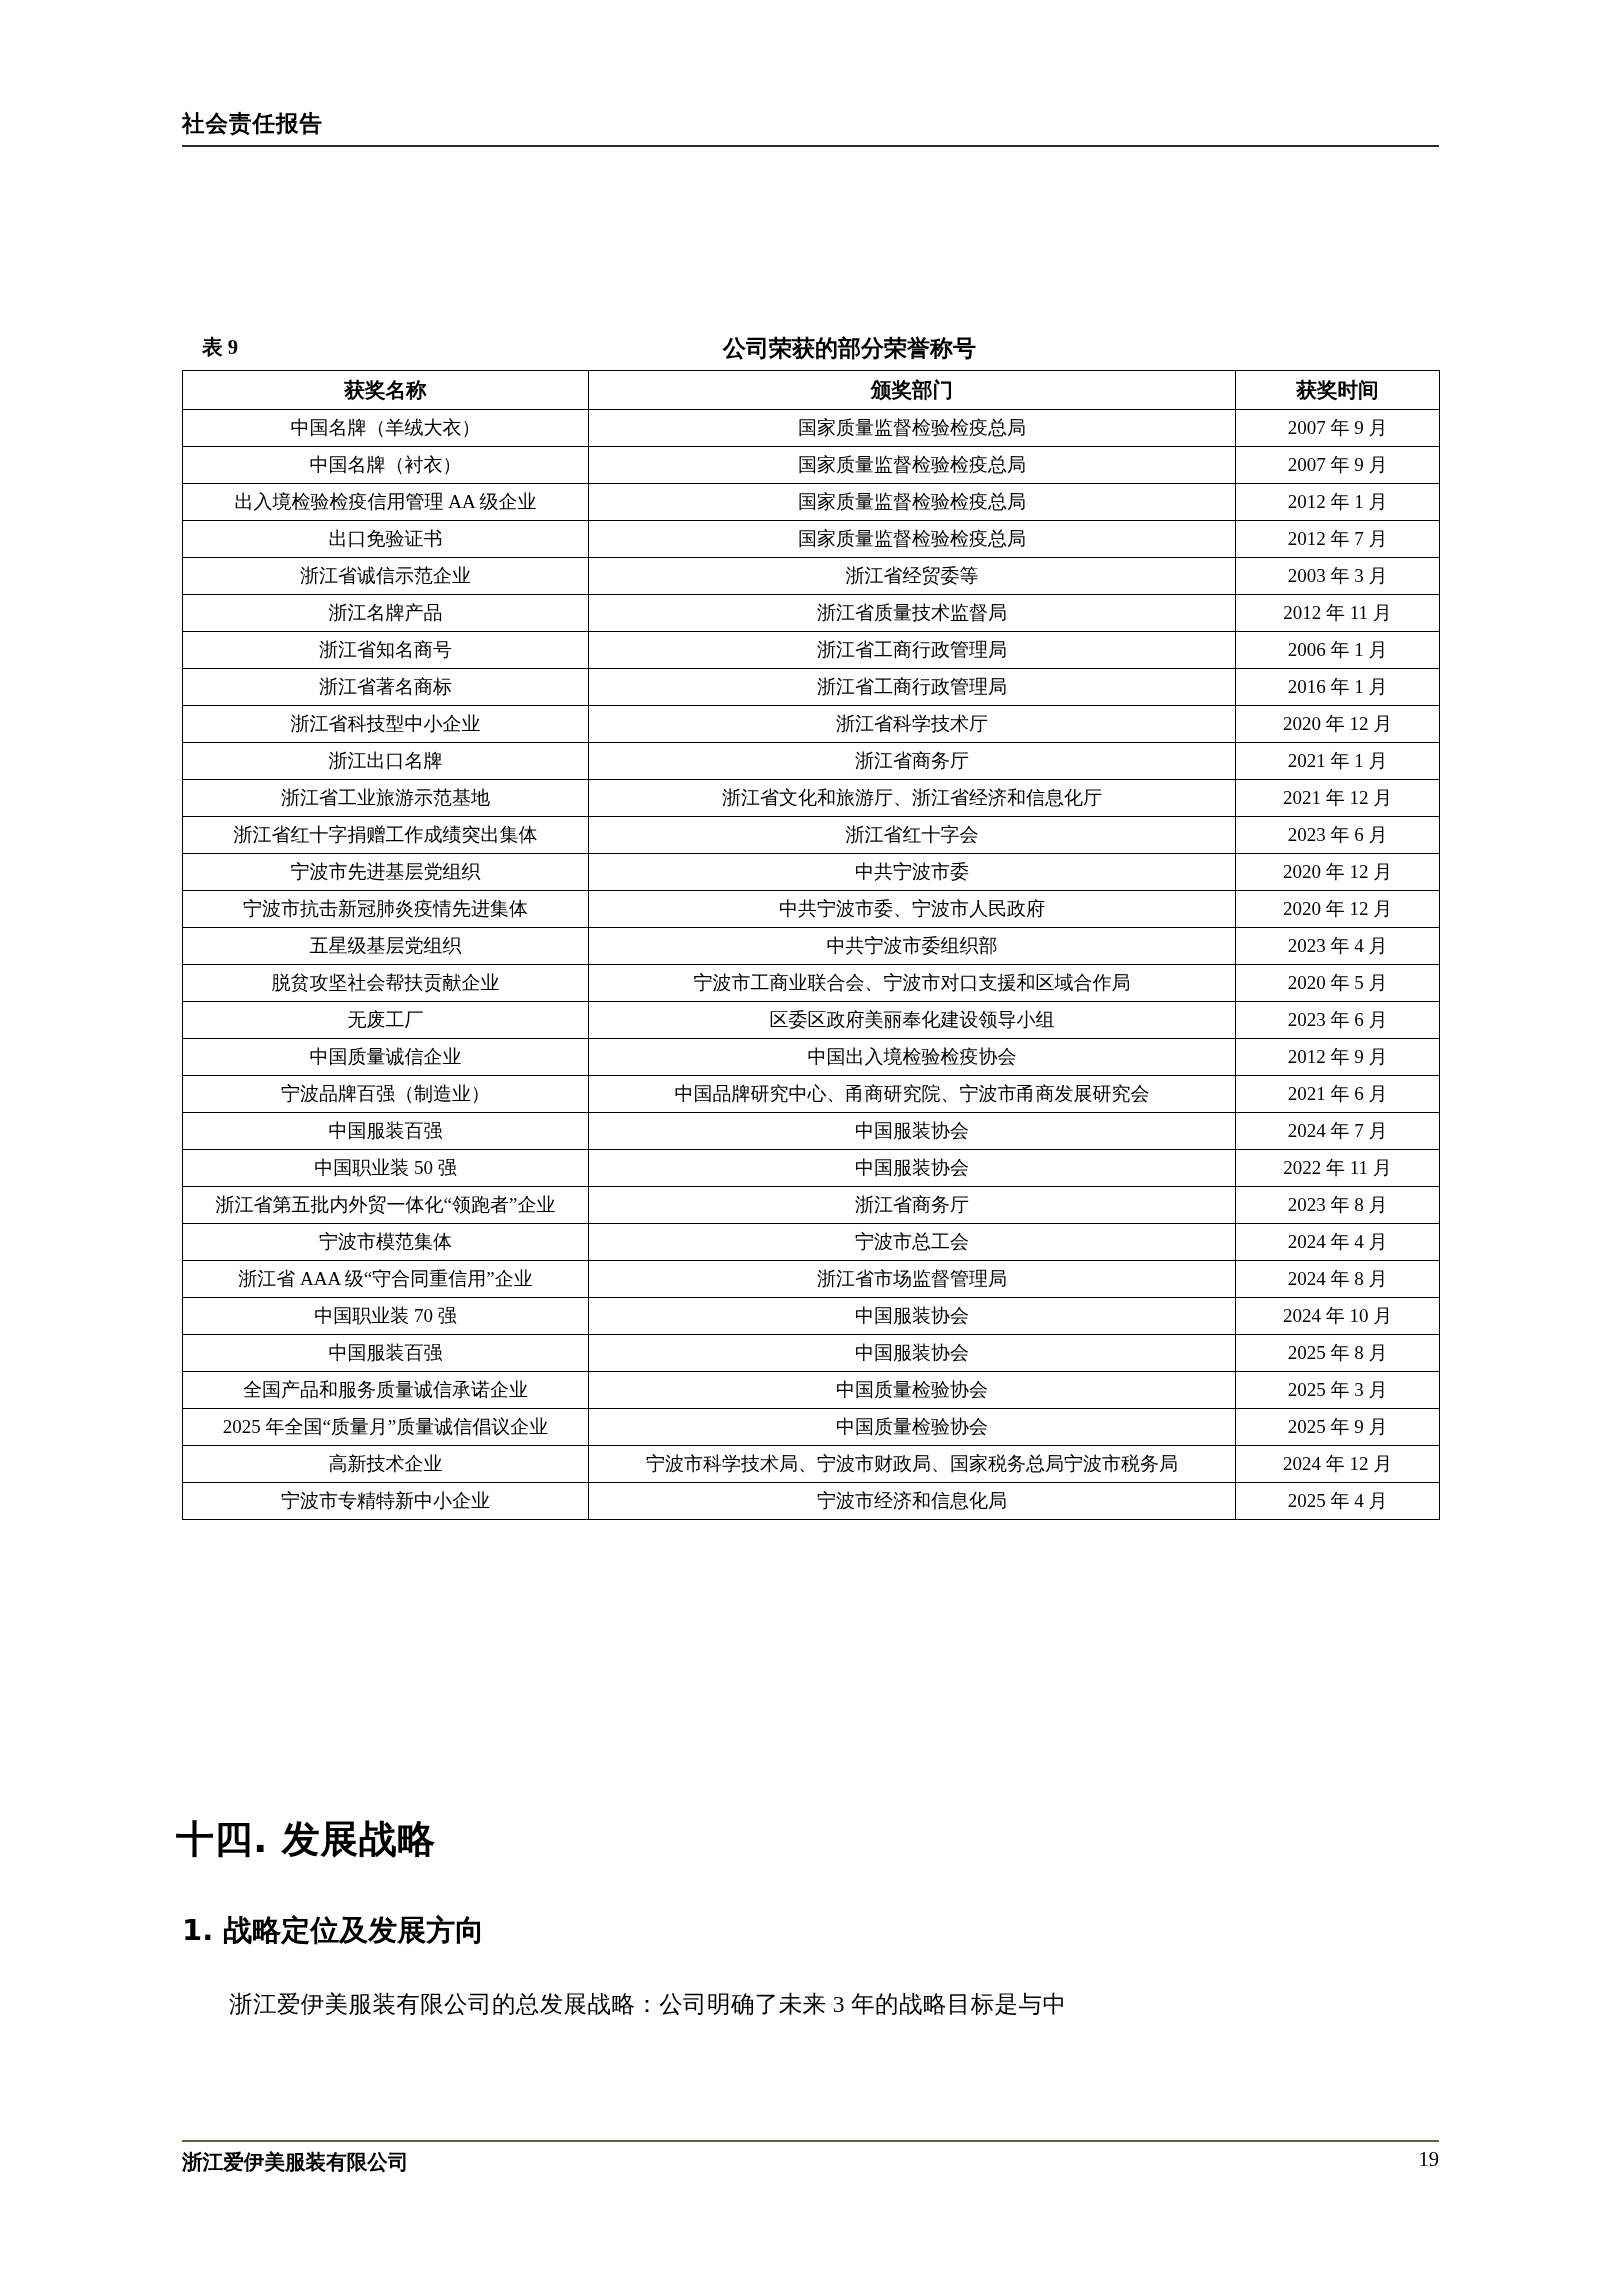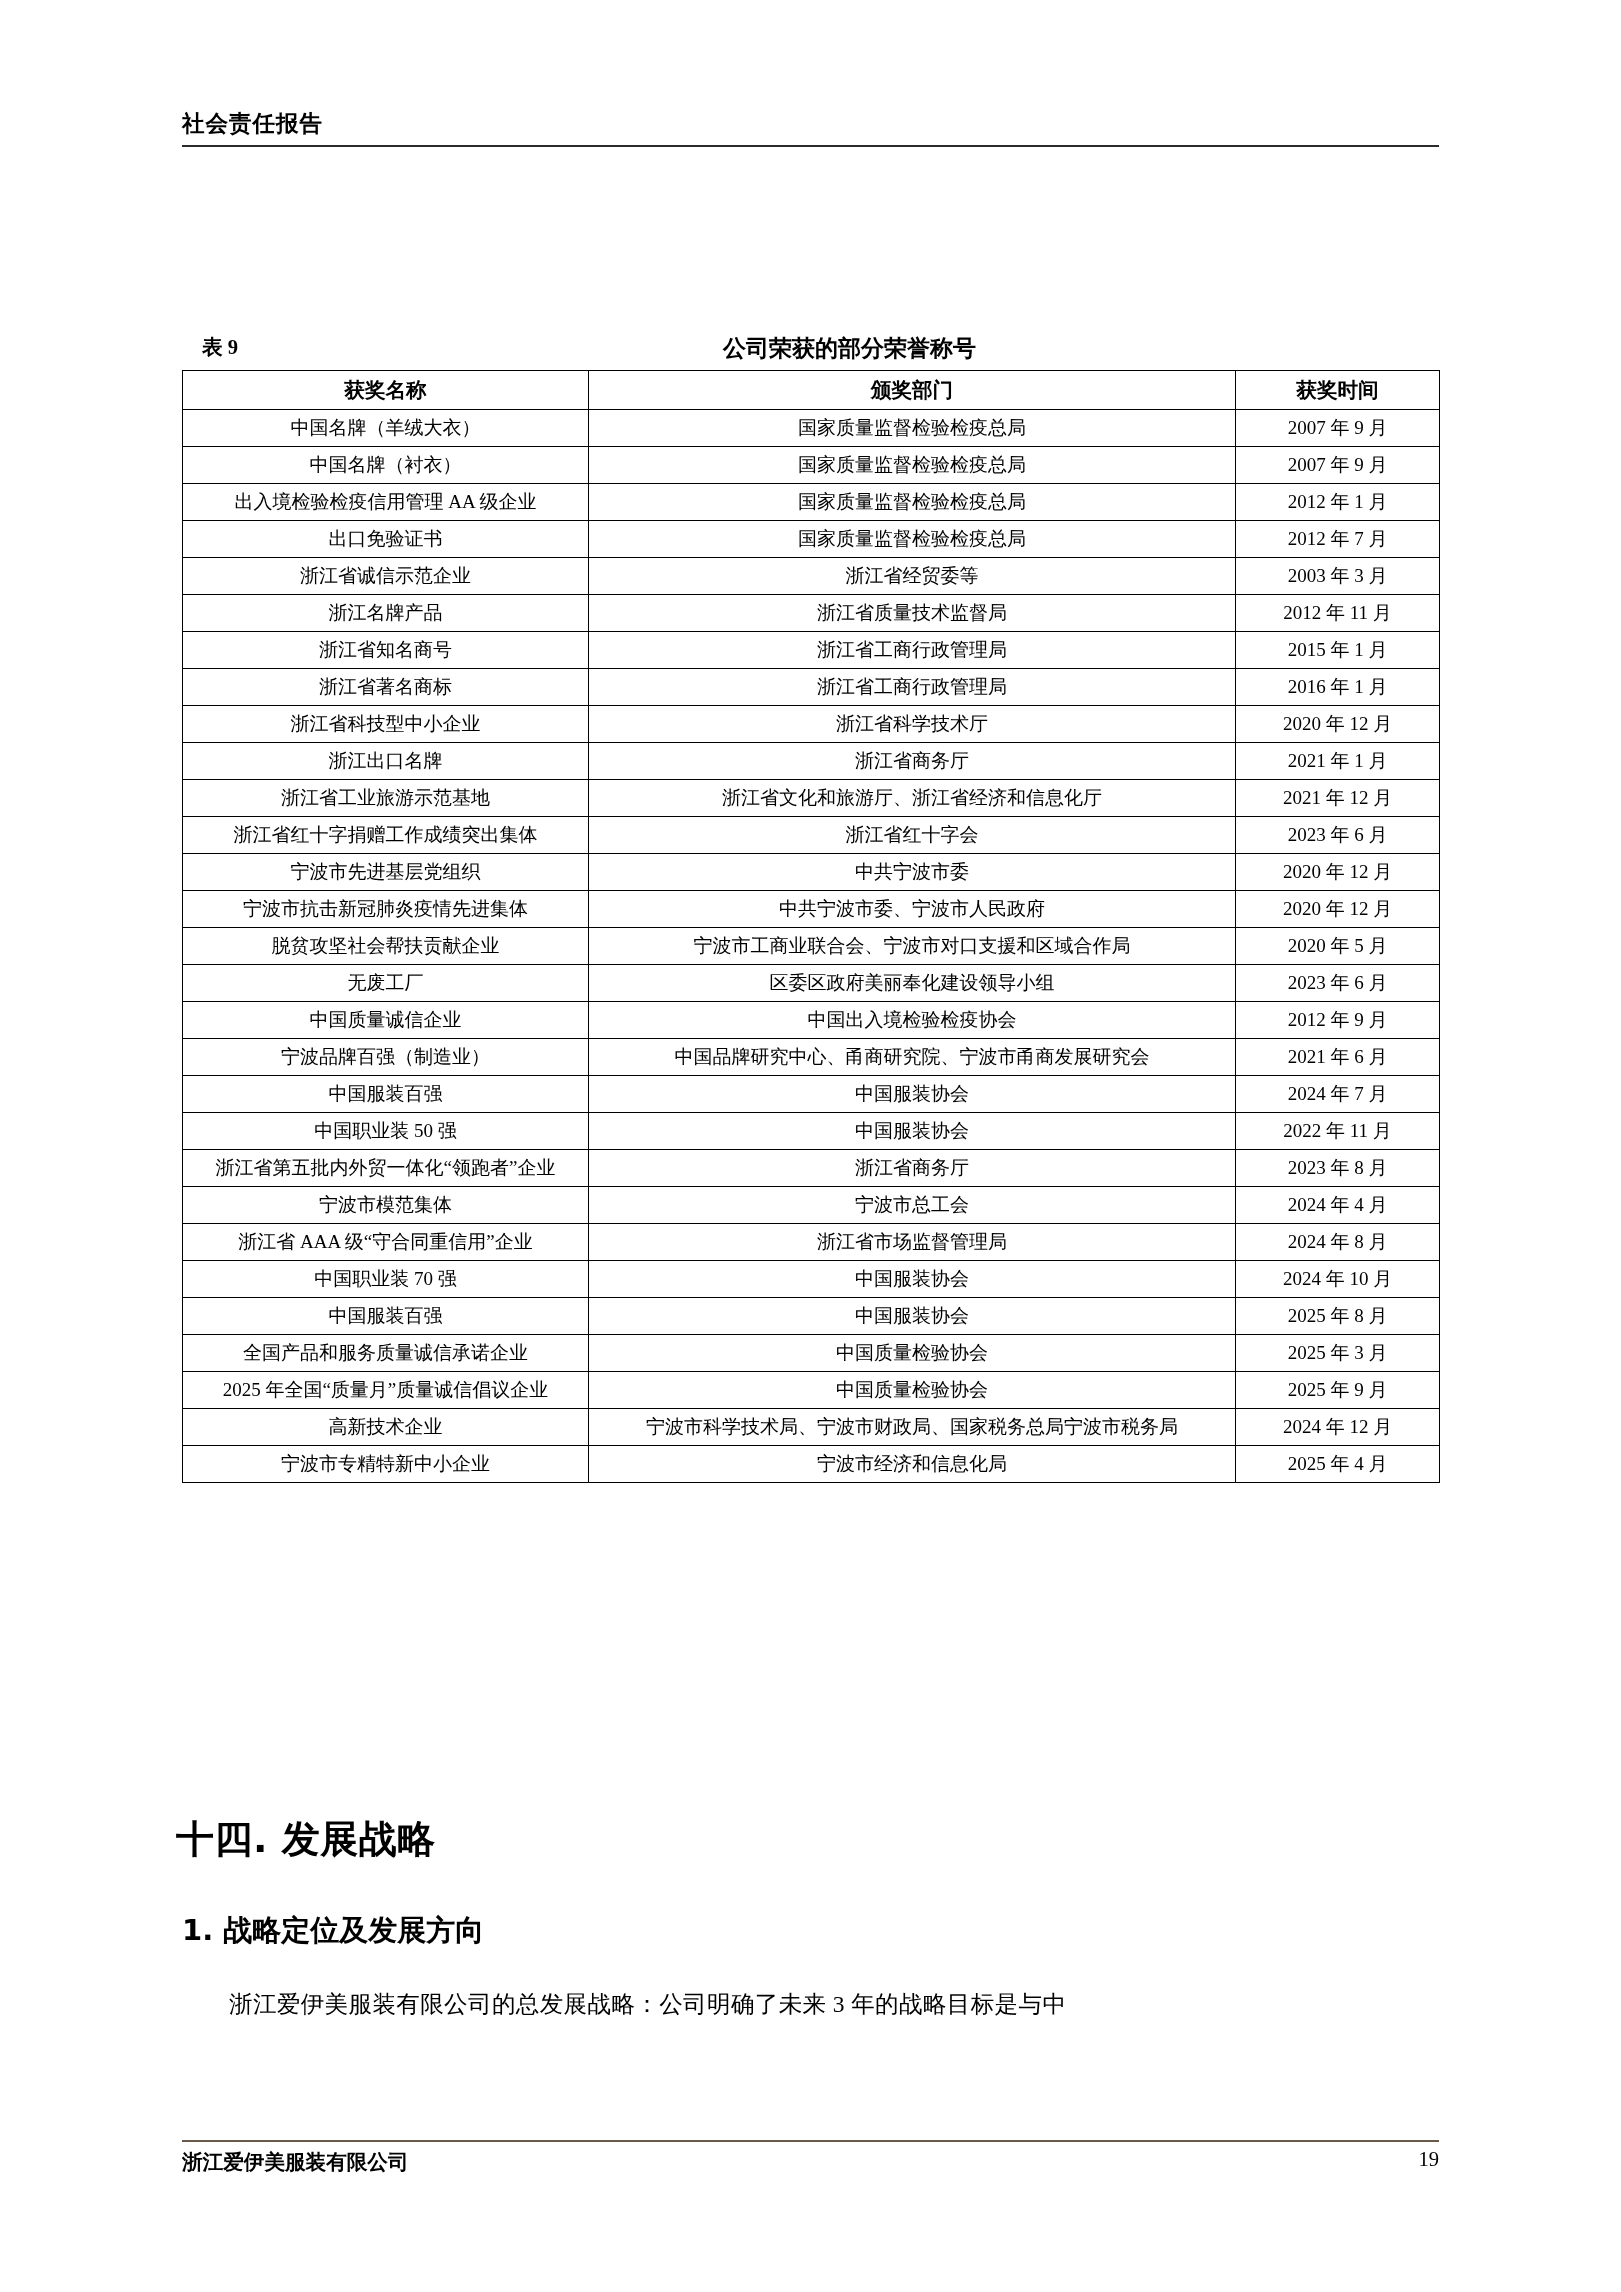--- a/index.html
+++ b/index.html
@@ -206,21 +206,21 @@
           <td class="date">2003 年 3 月</td>
         </tr>
         <tr>
           <td class="name">浙江名牌产品</td>
           <td class="dept">浙江省质量技术监督局</td>
           <td class="date">2012 年 11 月</td>
         </tr>
         <tr>
           <td class="name">浙江省知名商号</td>
           <td class="dept">浙江省工商行政管理局</td>
-          <td class="date">2015 年 1 月</td>
+          <td class="date">2006 年 1 月</td>
         </tr>
         <tr>
           <td class="name">浙江省著名商标</td>
           <td class="dept">浙江省工商行政管理局</td>
           <td class="date">2016 年 1 月</td>
         </tr>
         <tr>
           <td class="name">浙江省科技型中小企业</td>
           <td class="dept">浙江省科学技术厅</td>
           <td class="date">2020 年 12 月</td>
@@ -244,20 +244,25 @@
           <td class="name">宁波市先进基层党组织</td>
           <td class="dept">中共宁波市委</td>
           <td class="date">2020 年 12 月</td>
         </tr>
         <tr>
           <td class="name">宁波市抗击新冠肺炎疫情先进集体</td>
           <td class="dept">中共宁波市委、宁波市人民政府</td>
           <td class="date">2020 年 12 月</td>
         </tr>
         <tr>
+          <td class="name">五星级基层党组织</td>
+          <td class="dept">中共宁波市委组织部</td>
+          <td class="date">2023 年 4 月</td>
+        </tr>
+        <tr>
           <td class="name">脱贫攻坚社会帮扶贡献企业</td>
           <td class="dept">宁波市工商业联合会、宁波市对口支援和区域合作局</td>
           <td class="date">2020 年 5 月</td>
         </tr>
         <tr>
           <td class="name">无废工厂</td>
           <td class="dept">区委区政府美丽奉化建设领导小组</td>
           <td class="date">2023 年 6 月</td>
         </tr>
         <tr>

